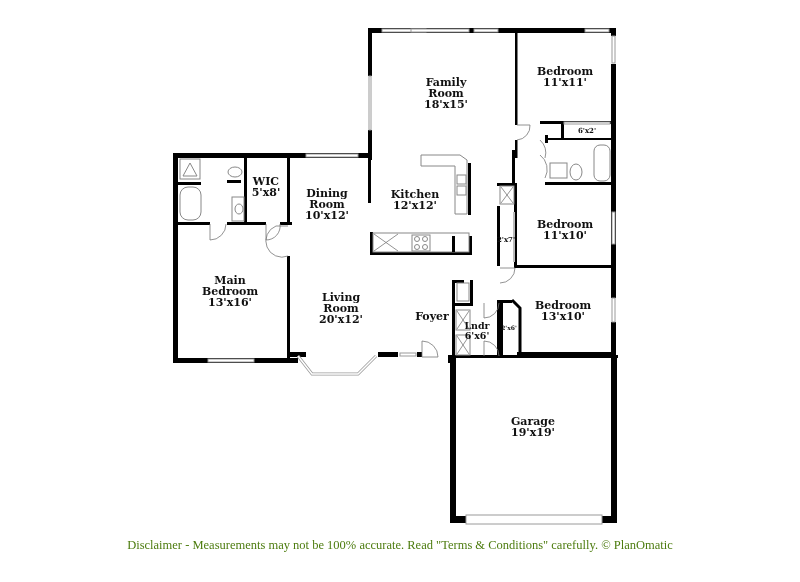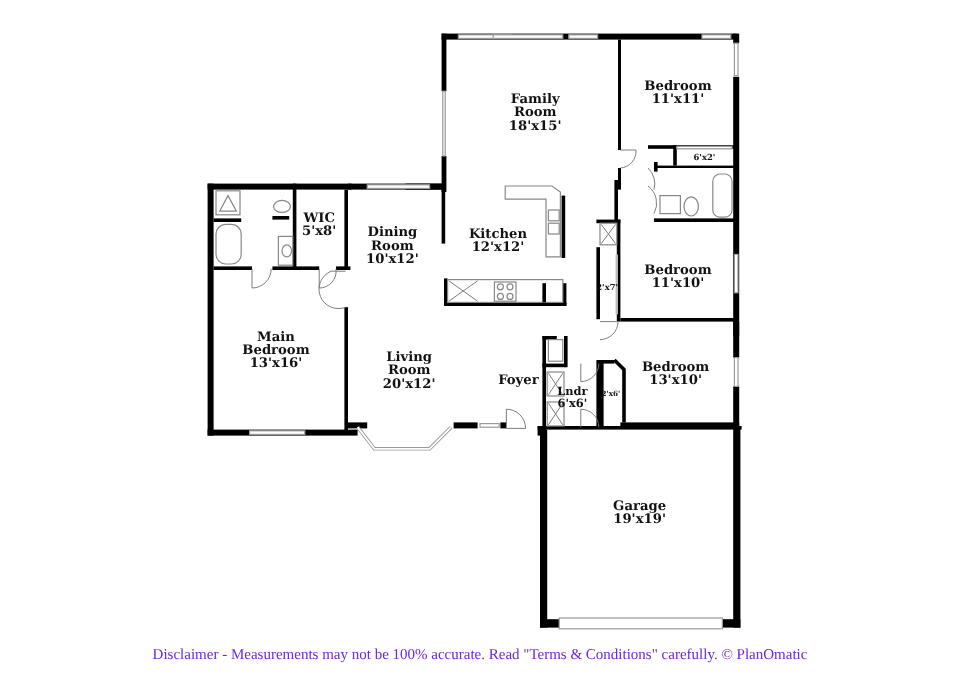--- a/index.html
+++ b/index.html
@@ -7,21 +7,21 @@
   #plan { position: absolute; left: 0; top: 0; width: 800px; height: 582px; }
   .wall { fill: #000; }
   .win { fill: #fff; stroke: #9a9a9a; stroke-width: 1; }
   .thin { fill: none; stroke: #000; stroke-width: 1; }
   .fix { fill: #fff; stroke: #888; stroke-width: 1; }
   .door { fill: none; stroke: #777; stroke-width: 0.8; }
   .lbl { font-family: "DejaVu Serif", serif; font-weight: bold; fill: #111; text-anchor: middle; }
   .lbl-lg { font-size: 11px; }
   .lbl-sm { font-size: 7px; }
   #disclaimer { position: absolute; left: 0; width: 800px; top: 538px; text-align: center;
-    font-family: "Liberation Serif", serif; font-size: 12.5px; color: #6d28d9; }
+    font-family: "Liberation Serif", serif; font-size: 12.5px; color: #4d7c0f; }
 </style>
 </head>
 <body>
 
 <svg id="plan" viewBox="0 0 800 582" xmlns="http://www.w3.org/2000/svg">
 
   <g>
 
     <rect class="wall" x="368" y="28" width="246" height="5"></rect>
 

